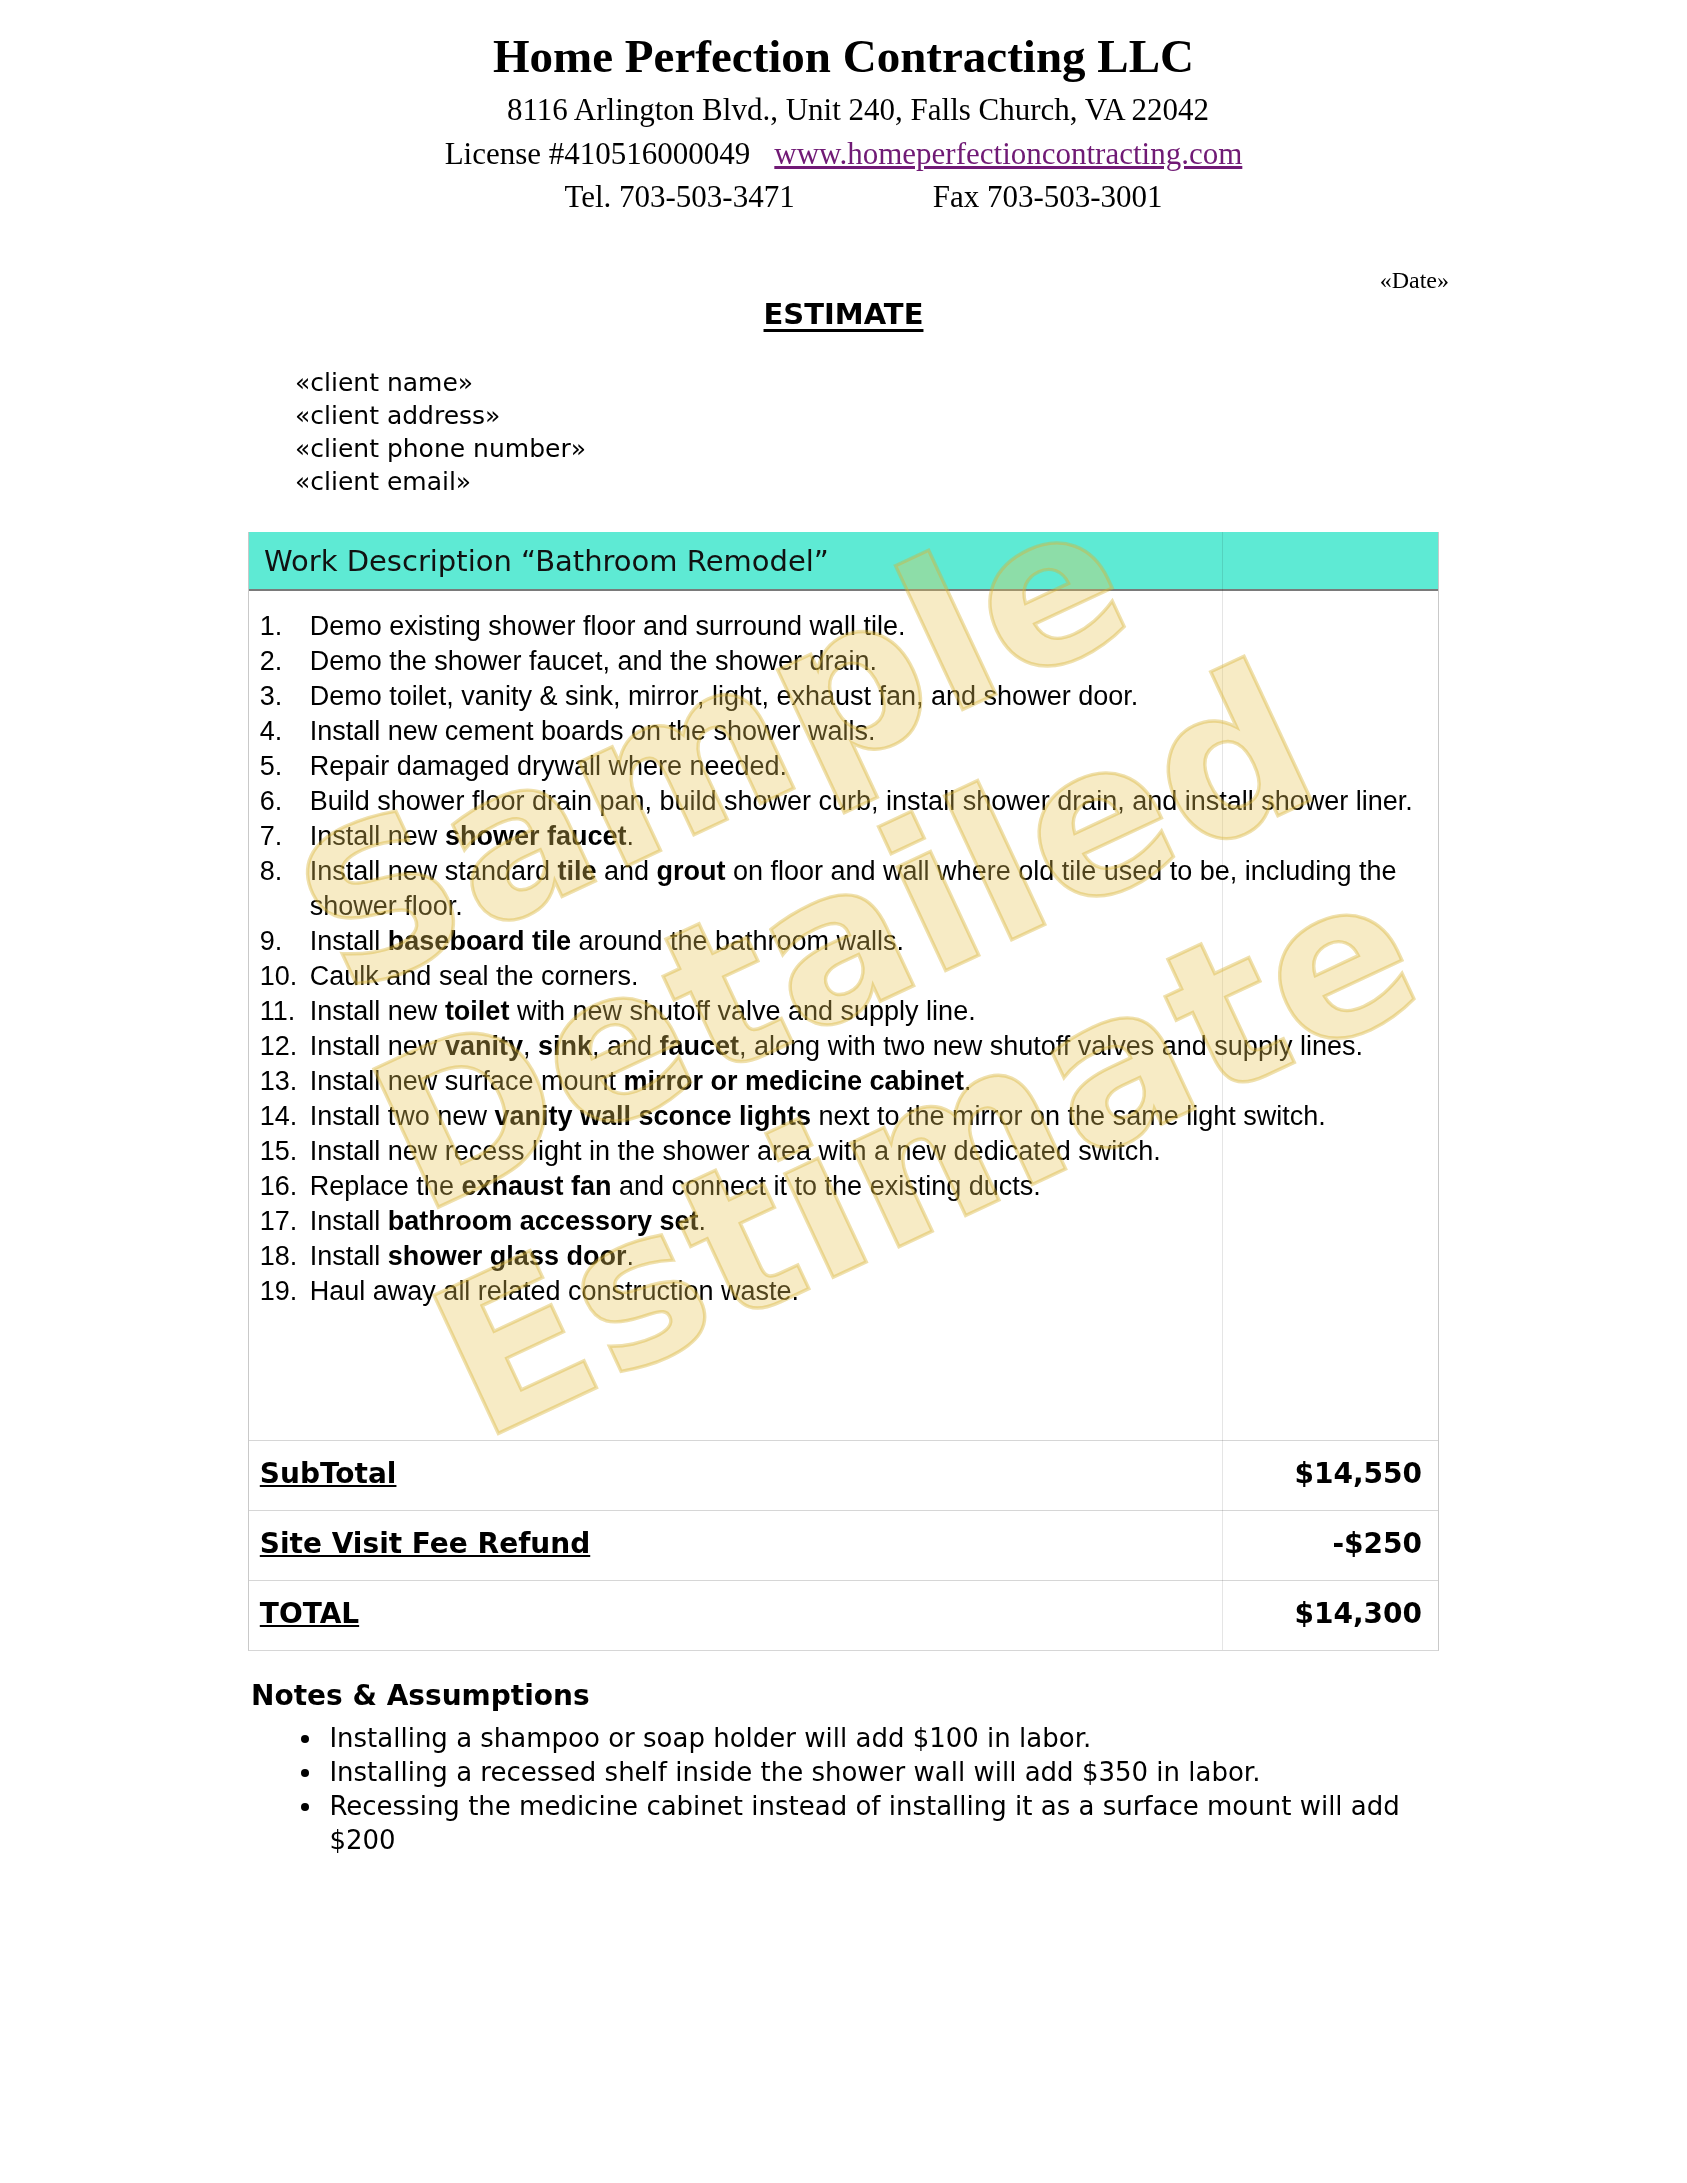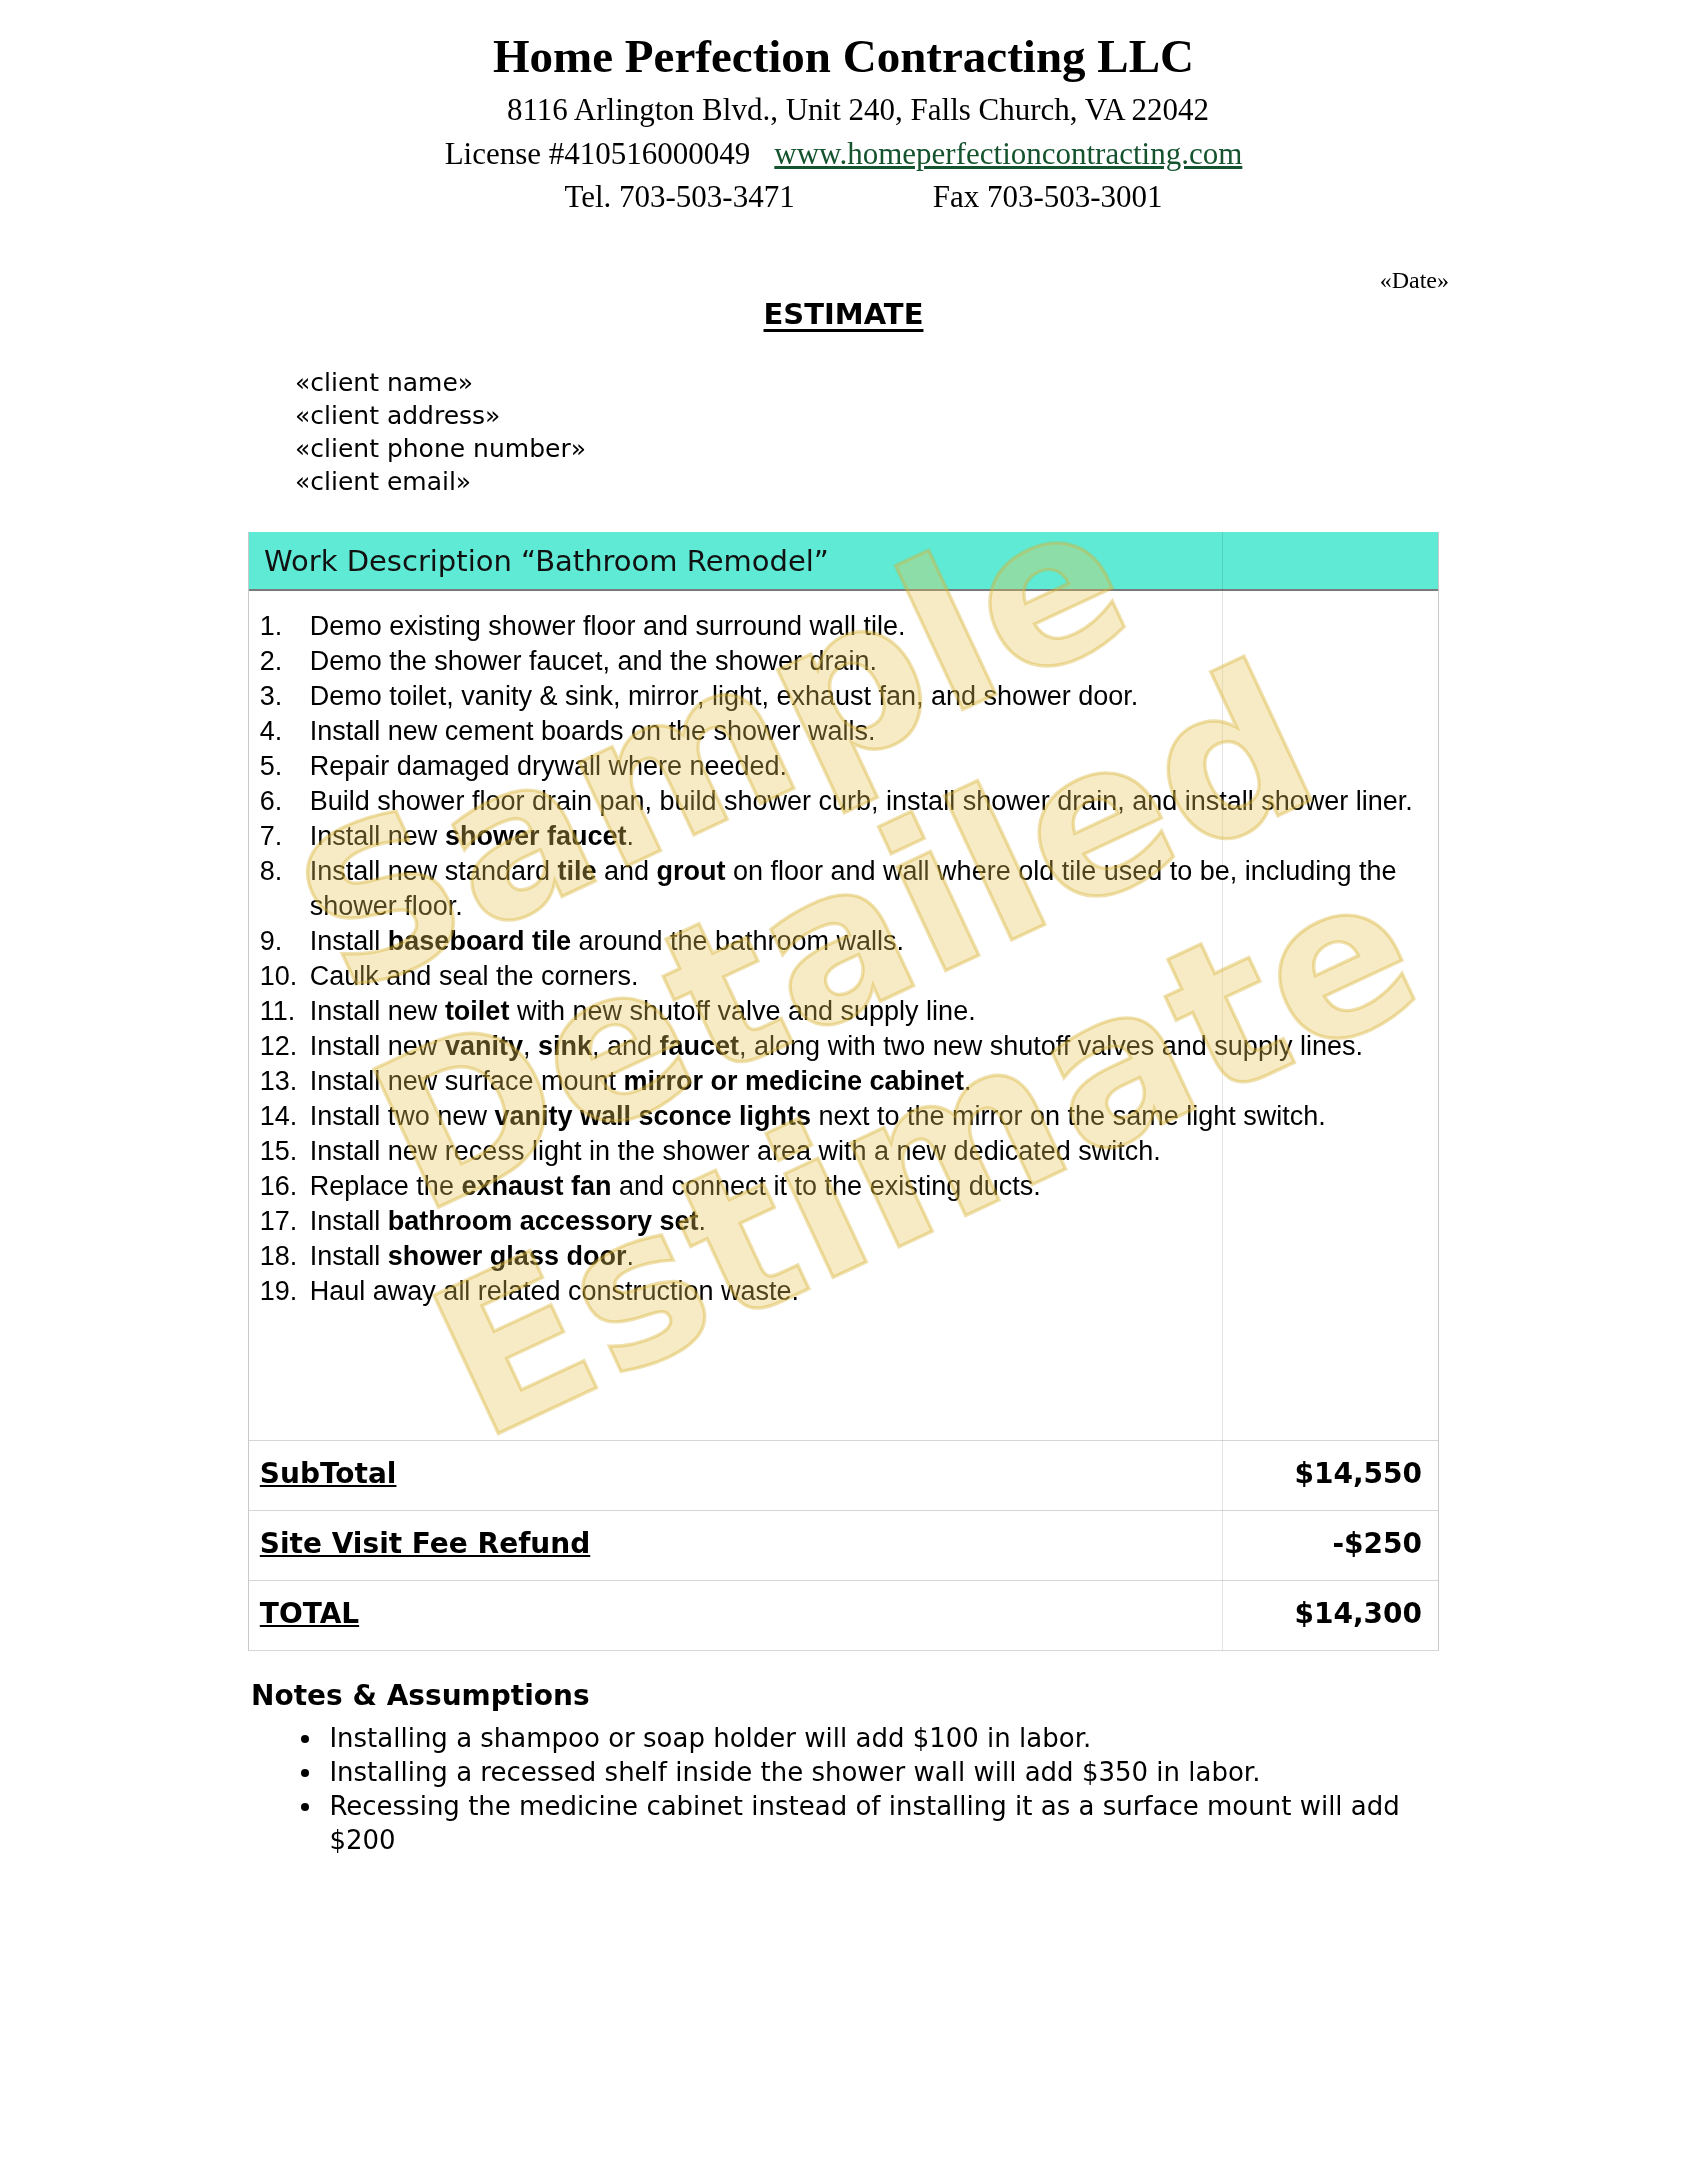--- a/index.html
+++ b/index.html
@@ -9,21 +9,21 @@
   }
 
   
   .letterhead{
     position:absolute;top:32px;left:0;width:100%;text-align:center;
     font-family:"Liberation Serif",serif;
   }
   .company{font-size:47px;font-weight:bold;line-height:1.05;}
   .addr{font-size:31px;margin-top:10.8px;padding-left:29px;}
   .licline{font-size:31px;margin-top:7.4px;}
-  .weblink{color:#14532d;margin-left:24px;cursor:pointer;}
+  .weblink{color:#701a75;margin-left:24px;cursor:pointer;}
   .telfax{font-size:31px;margin-top:7.4px;display:flex;justify-content:center;gap:138px;margin-left:40px;}
 
   
   .date{
     position:absolute;top:267px;right:238px;
     font-family:"Liberation Serif",serif;font-size:24px;
   }
   .doc-title{
     position:absolute;top:297px;left:0;width:100%;text-align:center;
     font-family:"DejaVu Sans",sans-serif;font-weight:bold;font-size:29px;

